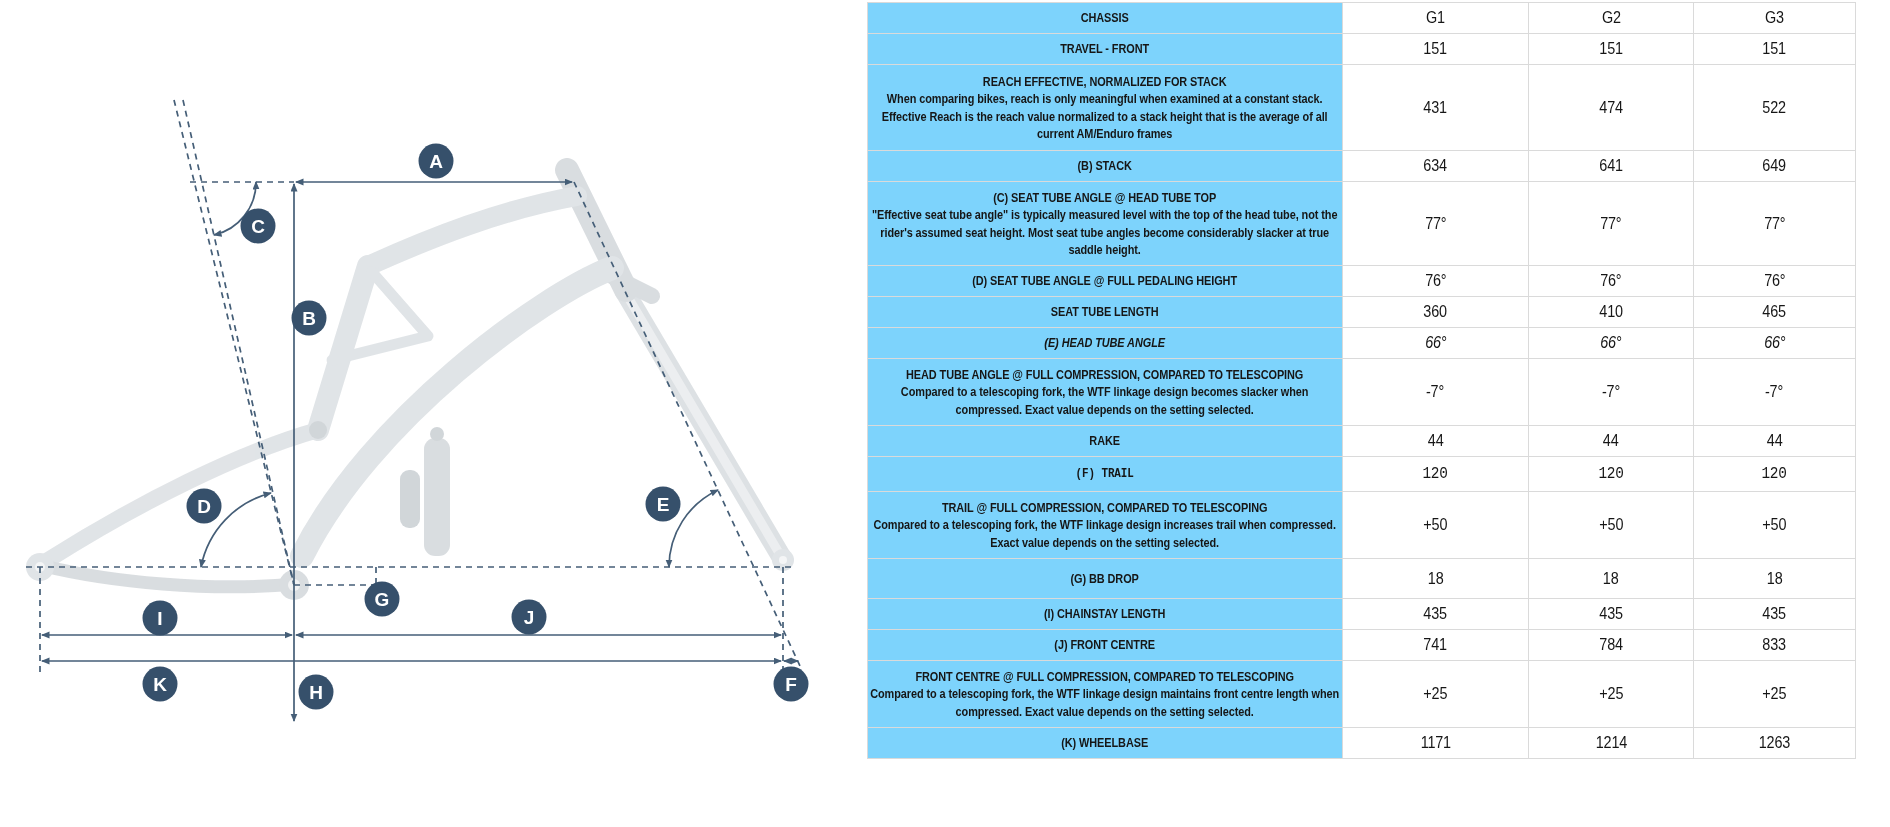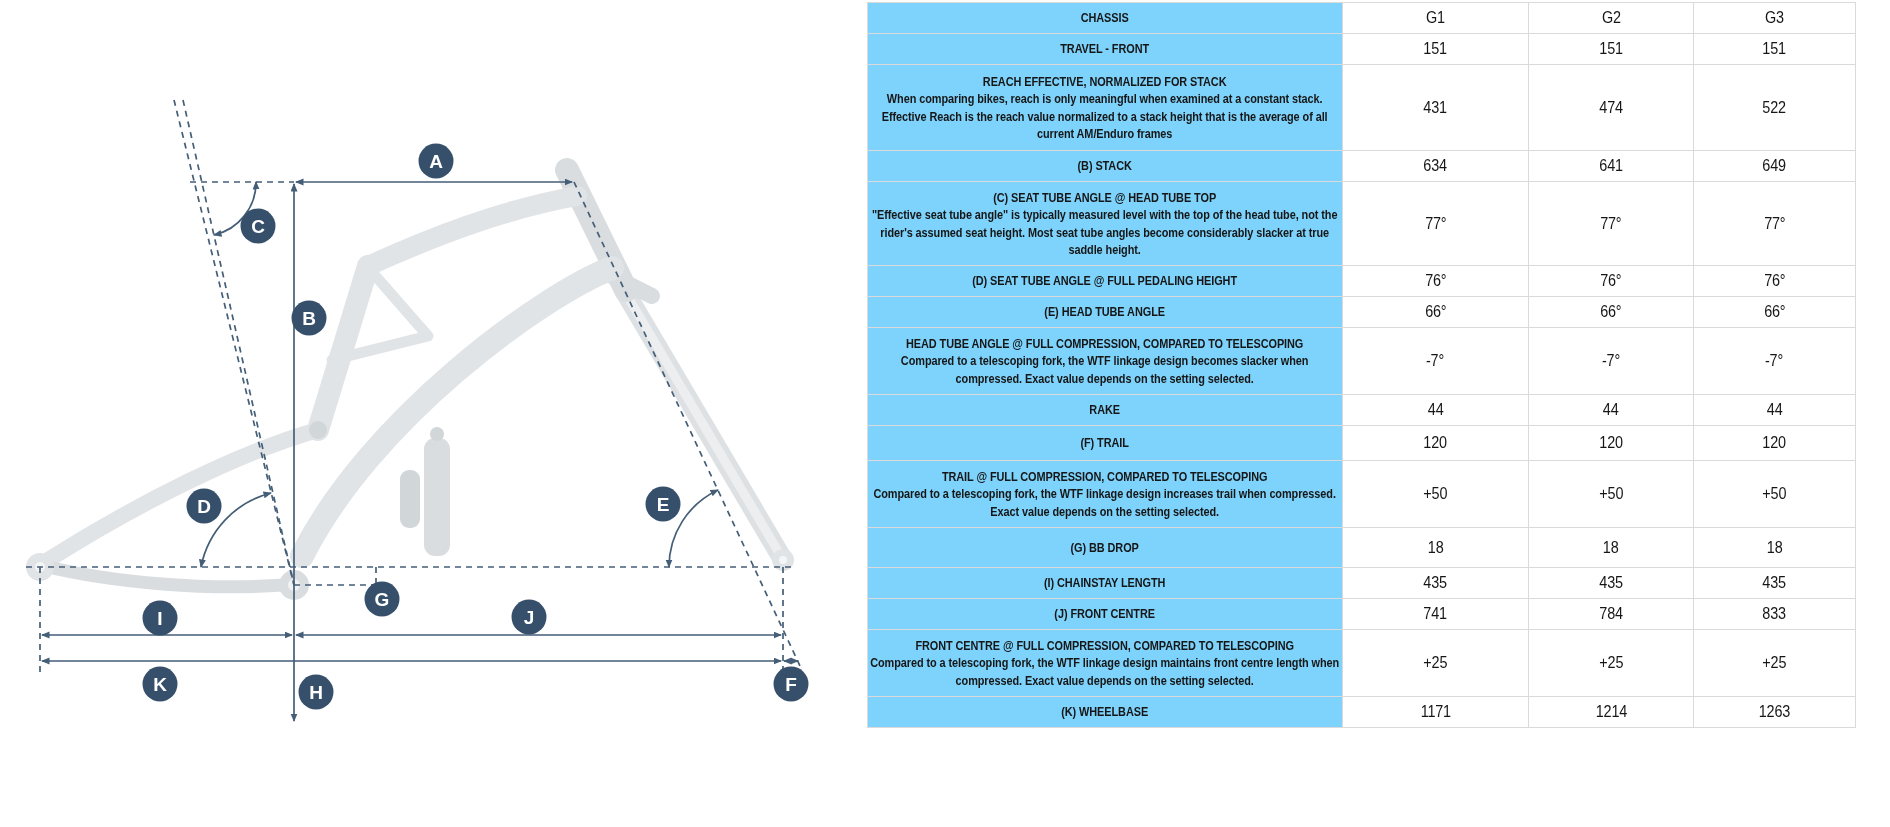--- a/index.html
+++ b/index.html
@@ -202,20 +202,30 @@
               <div>(D) SEAT TUBE ANGLE @ FULL PEDALING HEIGHT</div>
             </div>
           </td>
           <td class="valcell"><span class="vin">76°</span></td>
           <td class="valcell"><span class="vin">76°</span></td>
           <td class="valcell"><span class="vin">76°</span></td>
         </tr>
         <tr style="height: 31px;">
           <td class="lblcell">
             <div class="lblin">
+              <div>SEAT TUBE LENGTH</div>
+            </div>
+          </td>
+          <td class="valcell"><span class="vin">360</span></td>
+          <td class="valcell"><span class="vin">410</span></td>
+          <td class="valcell"><span class="vin">465</span></td>
+        </tr>
+        <tr style="height: 31px; font-style: italic;">
+          <td class="lblcell">
+            <div class="lblin">
               <div>(E) HEAD TUBE ANGLE</div>
             </div>
           </td>
           <td class="valcell"><span class="vin">66°</span></td>
           <td class="valcell"><span class="vin">66°</span></td>
           <td class="valcell"><span class="vin">66°</span></td>
         </tr>
         <tr style="height: 67px;">
           <td class="lblcell">
             <div class="lblin">
@@ -230,21 +240,21 @@
         <tr style="height: 31px;">
           <td class="lblcell">
             <div class="lblin">
               <div>RAKE</div>
             </div>
           </td>
           <td class="valcell"><span class="vin">44</span></td>
           <td class="valcell"><span class="vin">44</span></td>
           <td class="valcell"><span class="vin">44</span></td>
         </tr>
-        <tr style="height: 35px;">
+        <tr style="height: 35px; font-family: Liberation Mono, monospace;">
           <td class="lblcell">
             <div class="lblin">
               <div>(F) TRAIL</div>
             </div>
           </td>
           <td class="valcell"><span class="vin">120</span></td>
           <td class="valcell"><span class="vin">120</span></td>
           <td class="valcell"><span class="vin">120</span></td>
         </tr>
         <tr style="height: 67px;">

